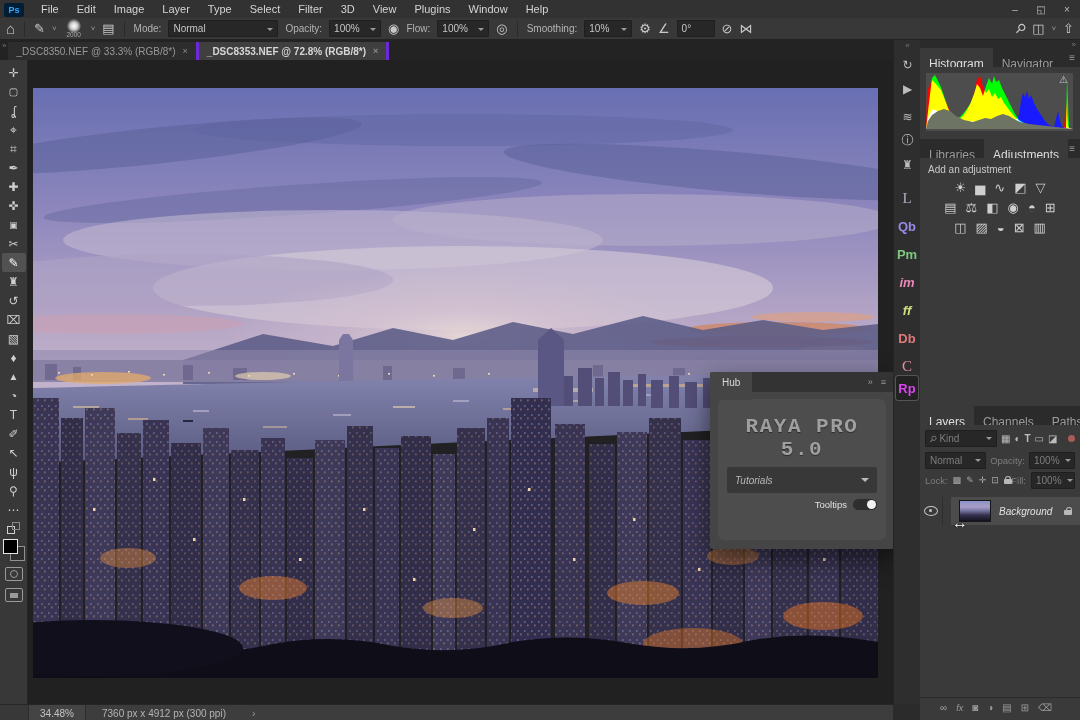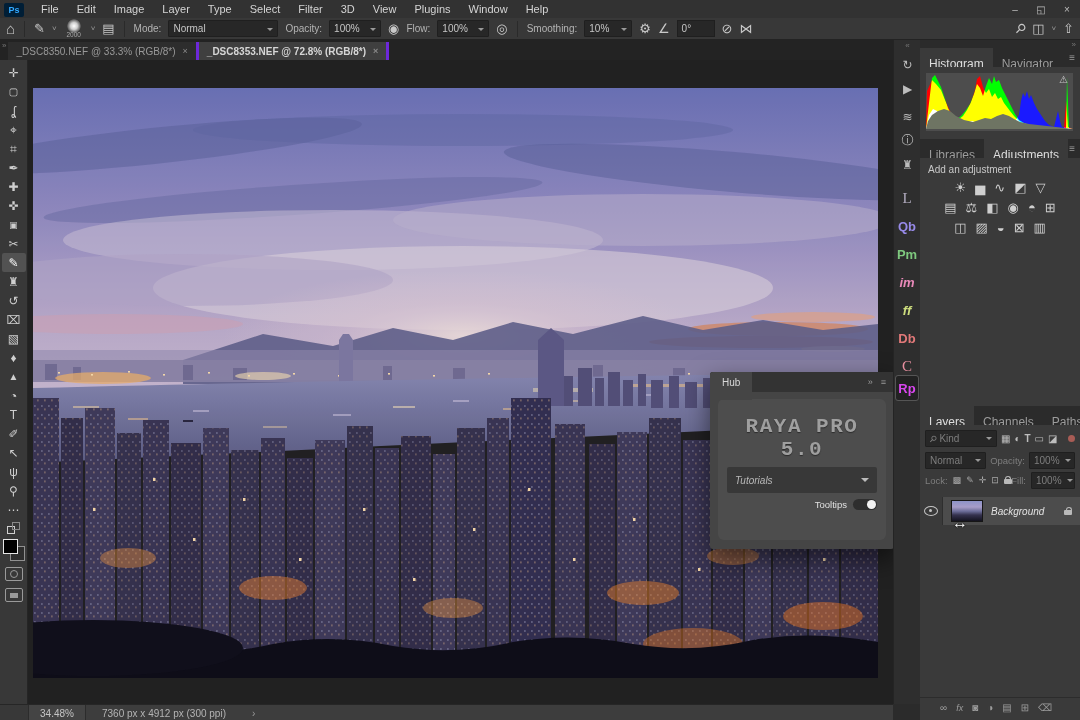--- a/index.html
+++ b/index.html
@@ -545,21 +545,21 @@
         <span style="font-size:9px;color:#a8a8a8">✎</span>
         <span style="font-size:9px;color:#a8a8a8">✛</span>
         <span style="font-size:9px;color:#a8a8a8">⊡</span>
         <span class="lock"></span>
         <span class="dis" style="font-size:9.5px;margin-left:2px">Fill:</span>
         <span class="select dis" style="width:34px">
             <span class="dis">100%</span>
           </span>
       </div>
 
-      <div class="lrow" style="top:68px;height:36px;padding:0;gap:0">
+      <div class="lrow" style="top:68px;height:36px;padding:0;gap:8px">
         <span style="width:22px;height:28px;display:flex;align-items:center;justify-content:center;border-right:1px solid #2e2e2e">
           <span class="eye"></span>
         </span>
         <span style="flex:1;height:28px;background:#4c4c4c;display:flex;align-items:center;gap:8px;padding:0 8px">
           <span class="thumb"></span>
           <span style="font-style:italic;font-size:10px;color:#e2e2e2">Background</span>
           <span class="lock" style="margin-left:auto"></span>
         </span>
       </div>
 

